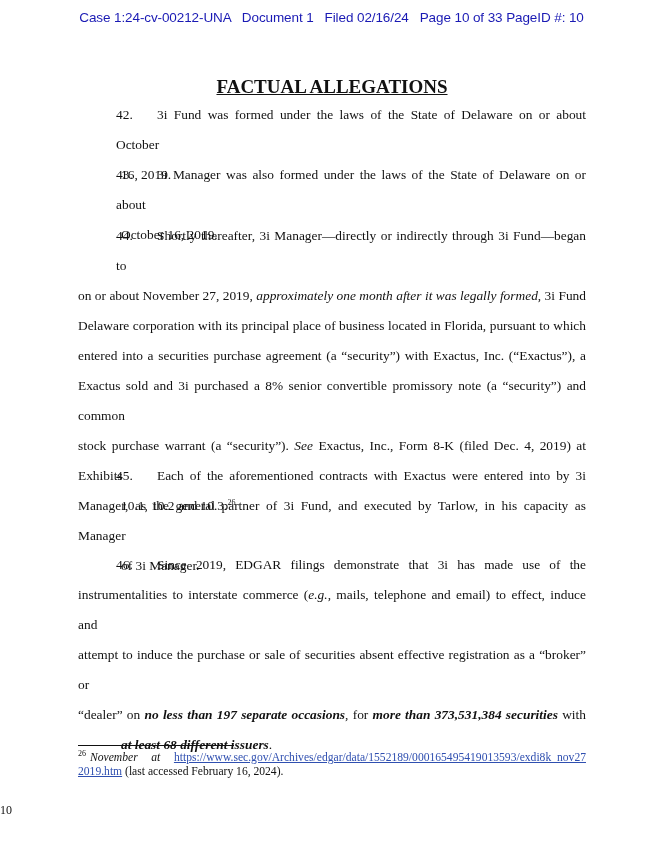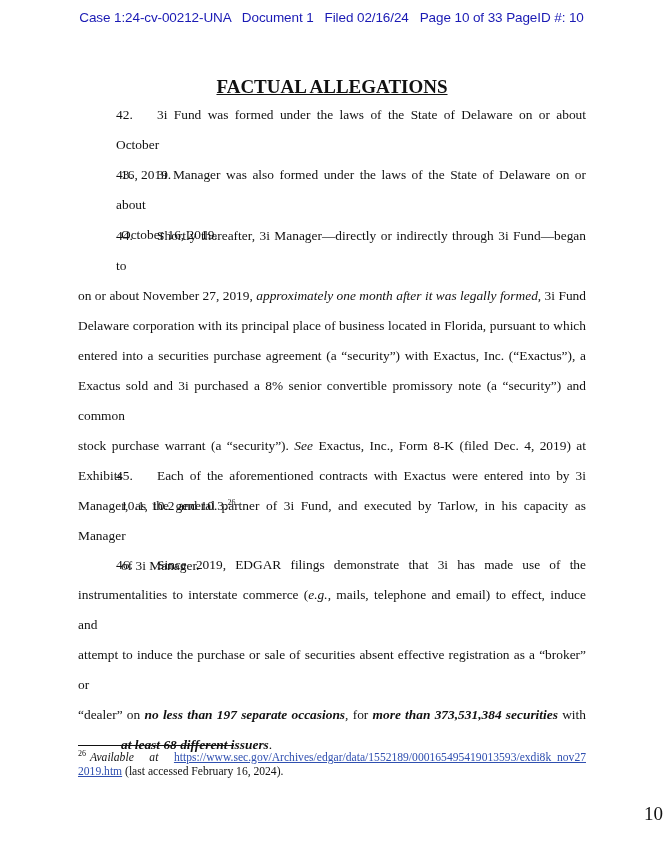--- a/index.html
+++ b/index.html
@@ -31,22 +31,22 @@
   .fn-rule { position: absolute; top: 745px; left: 78px; width: 156px; height: 1px; background: #111; }
   .footnote {
     position: absolute; top: 751px; left: 78px; width: 508px;
     font-family: "Liberation Serif", serif; font-size: 11.6px; line-height: 14px; color: #111;
   }
   .footnote .line { display: block; text-align: justify; text-align-last: justify; }
   .footnote .line.last { text-align-last: left; }
   .footnote a { color: #2f4fb0; text-decoration: underline; }
   .fn-sup { font-size: 8px; vertical-align: super; line-height: 0; margin-right: 4px; }
   .page-number {
-    position: absolute; top: 803px; left: 0; width: 663px; text-align: right;
-    font-family: "Liberation Serif", serif; font-size: 19px; color: #111;
+    position: absolute; top: 803px; left: 0; width: 663px; text-align: left;
+    font-family: "Liberation Serif", serif; font-size: 12px; color: #111;
   }
 </style>
 </head>
 <body>
 
 <div class="header"><span>Case 1:24-cv-00212-UNA</span>   <span>Document 1</span>   <span>Filed 02/16/24</span>   <span>Page 10 of 33</span> <span>PageID #: 10</span></div>
 
 <div class="page">
   <div class="title">FACTUAL ALLEGATIONS</div>
 
@@ -81,17 +81,17 @@
     <span class="line"><span>instrumentalities to interstate commerce (</span><span class="it">e.g.</span><span>, mails, telephone and email) to effect, induce and</span></span>
     <span class="line">attempt to induce the purchase or sale of securities absent effective registration as a “broker” or</span>
     <span class="line"><span>“dealer” on </span><span class="bi">no less than 197 separate occasions</span><span>, for </span><span class="bi">more than 373,531,384 securities</span><span> with</span></span>
     <span class="line last"><span class="bi">at least 68 different issuers</span><span>.</span></span>
   </div>
 </div>
 
 <div class="fn-rule"></div>
 
 <div class="footnote">
-  <span class="line"><span class="fn-sup">26</span><span class="it">Available  at</span>  <a>https://www.sec.gov/Archives/edgar/data/1552189/000165495419013593/exdi8k_nov27</a></span>
+  <span class="line"><span class="fn-sup">26</span><span class="it">November  at</span>  <a>https://www.sec.gov/Archives/edgar/data/1552189/000165495419013593/exdi8k_nov27</a></span>
   <span class="line last"><a>2019.htm</a><span> (last accessed February 16, 2024).</span></span>
 </div>
 
 <div class="page-number">10</div>
 
 </body></html>

